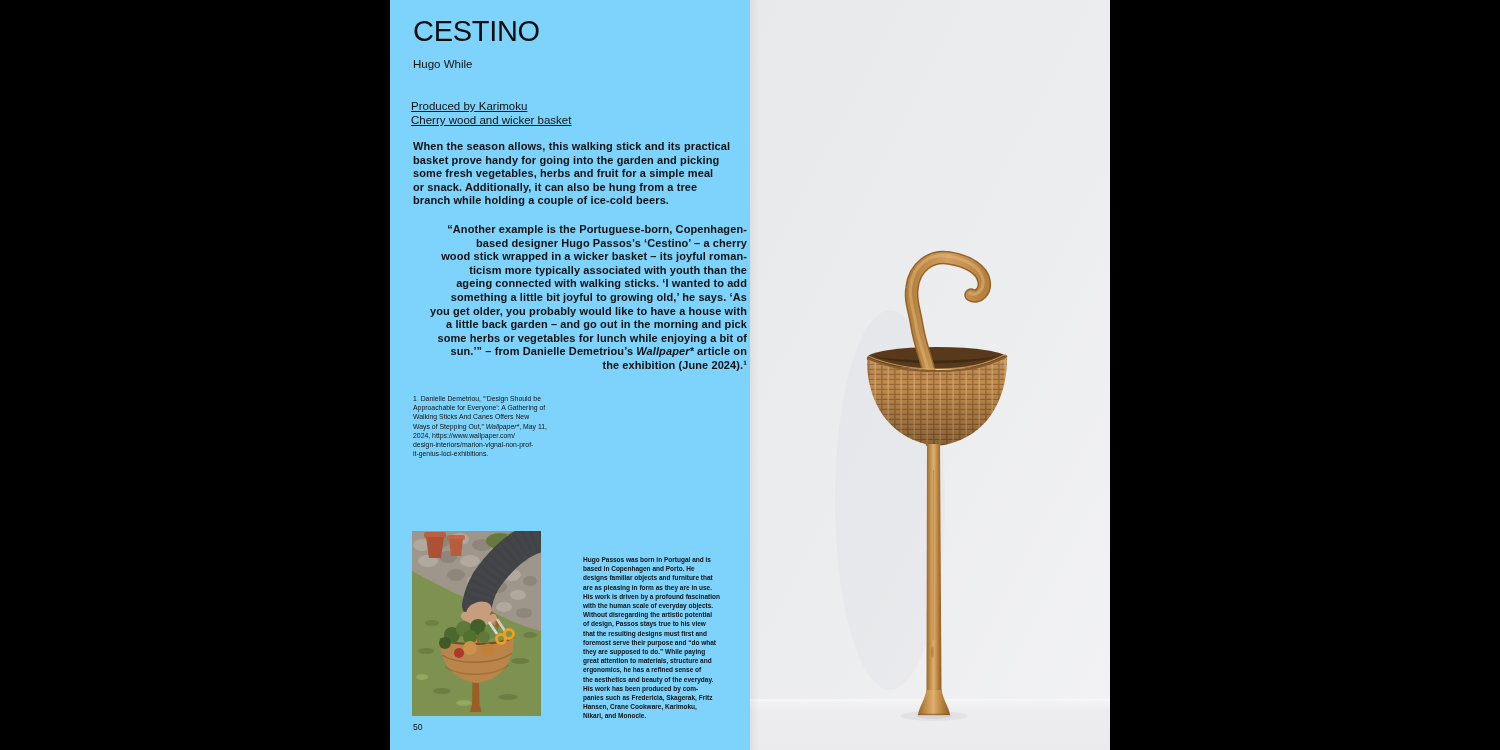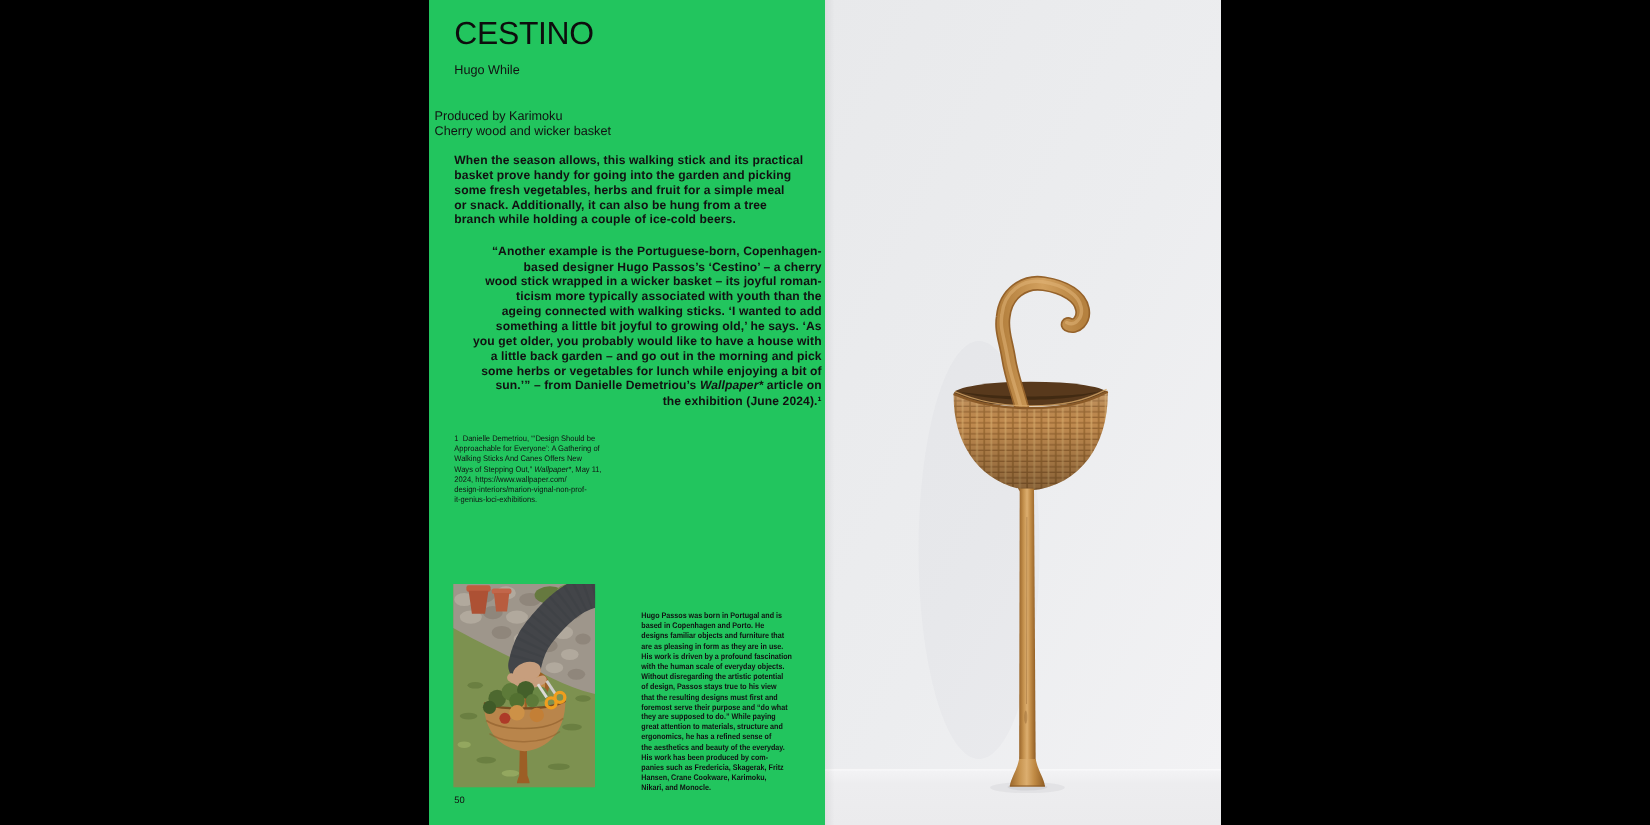--- a/index.html
+++ b/index.html
@@ -1,22 +1,22 @@
 <!DOCTYPE html>
 <html><head>
 <meta charset="utf-8">
 <style>
   html,body{margin:0;padding:0;background:#000;width:1500px;height:750px;overflow:hidden;}
   .stage{position:relative;width:1500px;height:750px;background:#000;font-family:"Liberation Sans",sans-serif;color:#111;}
-  .page-left{position:absolute;left:390px;top:0;width:360px;height:750px;background:#22c55e;}
+  .page-left{position:absolute;left:390px;top:0;width:360px;height:750px;background:#7dd3fc;}
   .page-right{position:absolute;left:750px;top:0;width:360px;height:750px;background:#edeef0;overflow:hidden;}
   .tblock{position:absolute;white-space:pre-line;}
   .title{left:23px;top:17px;font-size:29px;line-height:1;font-weight:500;letter-spacing:-.3px;color:#0d0d0d;}
   .designer{left:23px;top:57px;font-size:11.5px;line-height:14px;font-weight:500;}
-  .credits{left:5px;top:99px;font-size:11.5px;line-height:14px;font-weight:500;}
+  .credits{left:21px;top:99px;font-size:11.5px;line-height:14px;font-weight:500;text-decoration:underline;}
   .para{left:23px;top:140px;width:334px;font-size:11px;line-height:13.6px;font-weight:700;letter-spacing:.1px;}
   .para2{top:223px;text-align:right;}
   .footnote{left:23px;top:394px;width:175px;font-size:7.4px;line-height:9.2px;font-weight:400;transform:scaleX(.93);transform-origin:0 0;}
   .bio{left:193px;top:555px;width:200px;font-size:7.4px;line-height:9.2px;font-weight:700;transform:scaleX(.88);transform-origin:0 0;}
   .pagenum{left:23px;top:722px;font-size:8.5px;font-weight:500;}
   .ital{font-style:italic;}
   .gphoto{position:absolute;left:22px;top:531px;width:129px;height:185px;}
   .gutter{position:absolute;left:0;top:0;width:9px;height:750px;background:linear-gradient(90deg,rgba(0,0,0,.055),rgba(0,0,0,0));}
 </style>
 </head>

